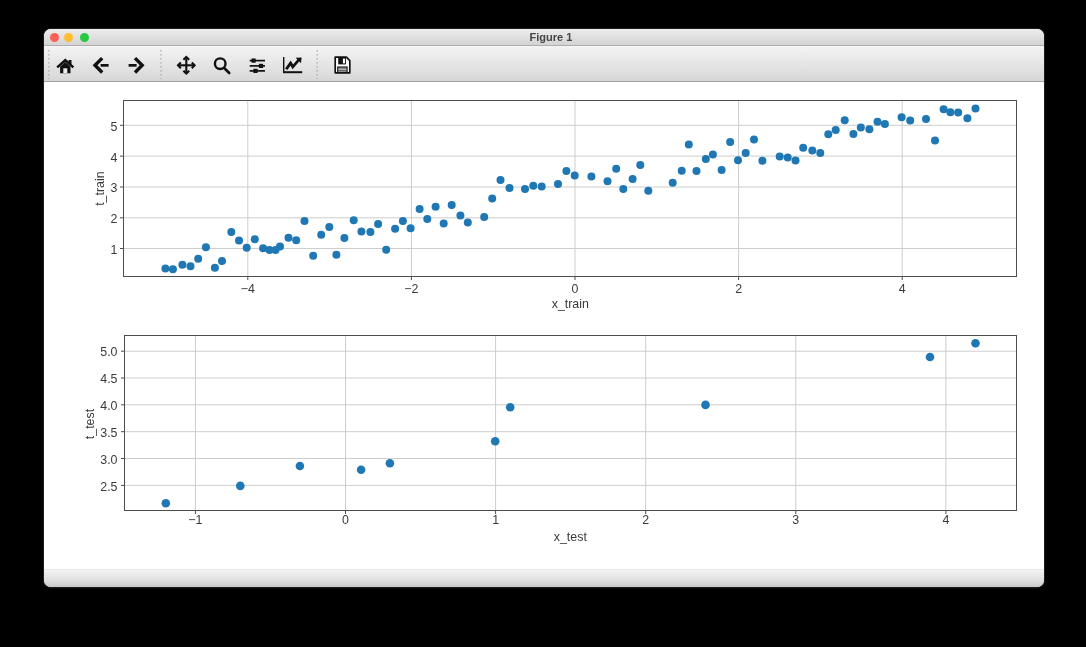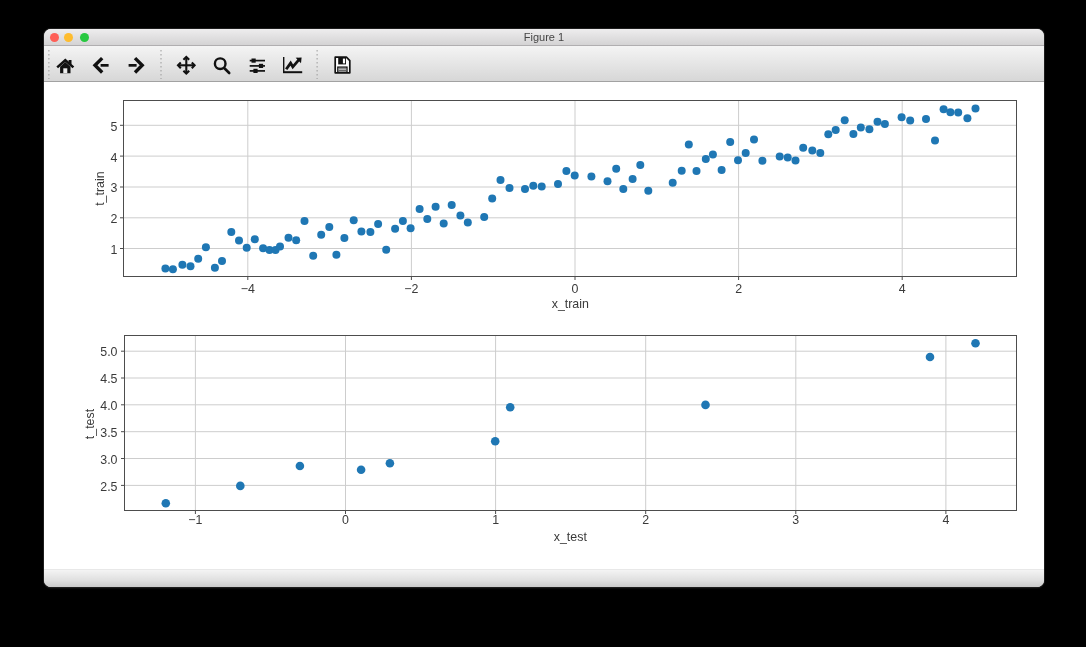--- a/index.html
+++ b/index.html
@@ -1,21 +1,21 @@
 <!DOCTYPE html>
 <html><head><meta charset="utf-8">
 <style>
 html,body{margin:0;padding:0;background:#000;width:1086px;height:647px;overflow:hidden;
 font-family:"Liberation Sans",sans-serif;}
 #win{position:absolute;left:44px;top:29px;width:1000px;height:558px;border-radius:7px;transform:translateZ(0);
 background:#fff;overflow:hidden;box-shadow:0 0 0 1px #1d1d1d, 0 1px 0 1px #0a0a0a;}
 #title{position:absolute;left:0;top:0;width:1000px;height:16px;
 background:linear-gradient(#eeedee,#d4d3d4);border-bottom:1px solid #b0aeb0;}
 #title .t{position:absolute;left:0;top:0;width:100%;text-align:center;opacity:0.999;
-font-size:11px;line-height:16.5px;color:#454545;font-weight:400;}
+font-size:11px;line-height:16.5px;color:#454545;font-weight:700;padding-left:7px;}
 .tl{position:absolute;top:4px;width:9px;height:9px;border-radius:50%;}
 #toolbar{position:absolute;left:0;top:17px;width:1000px;height:35px;
 background:linear-gradient(#f4f4f4,#d7d7d7);border-bottom:1px solid #a2a2a2;}
 #content{position:absolute;left:0;top:53px;width:1000px;height:487px;background:#fff;transform:translateZ(0);}
 #status{position:absolute;left:0;top:540px;width:1000px;height:18px;
 background:linear-gradient(#f4f4f4 0%,#e0e0e0 55%,#c6c6c6 100%);border-top:1px solid #e8e8e8;}
 text{font-family:"Liberation Sans",sans-serif;}
 </style></head>
 <body>
 <div id="win">

